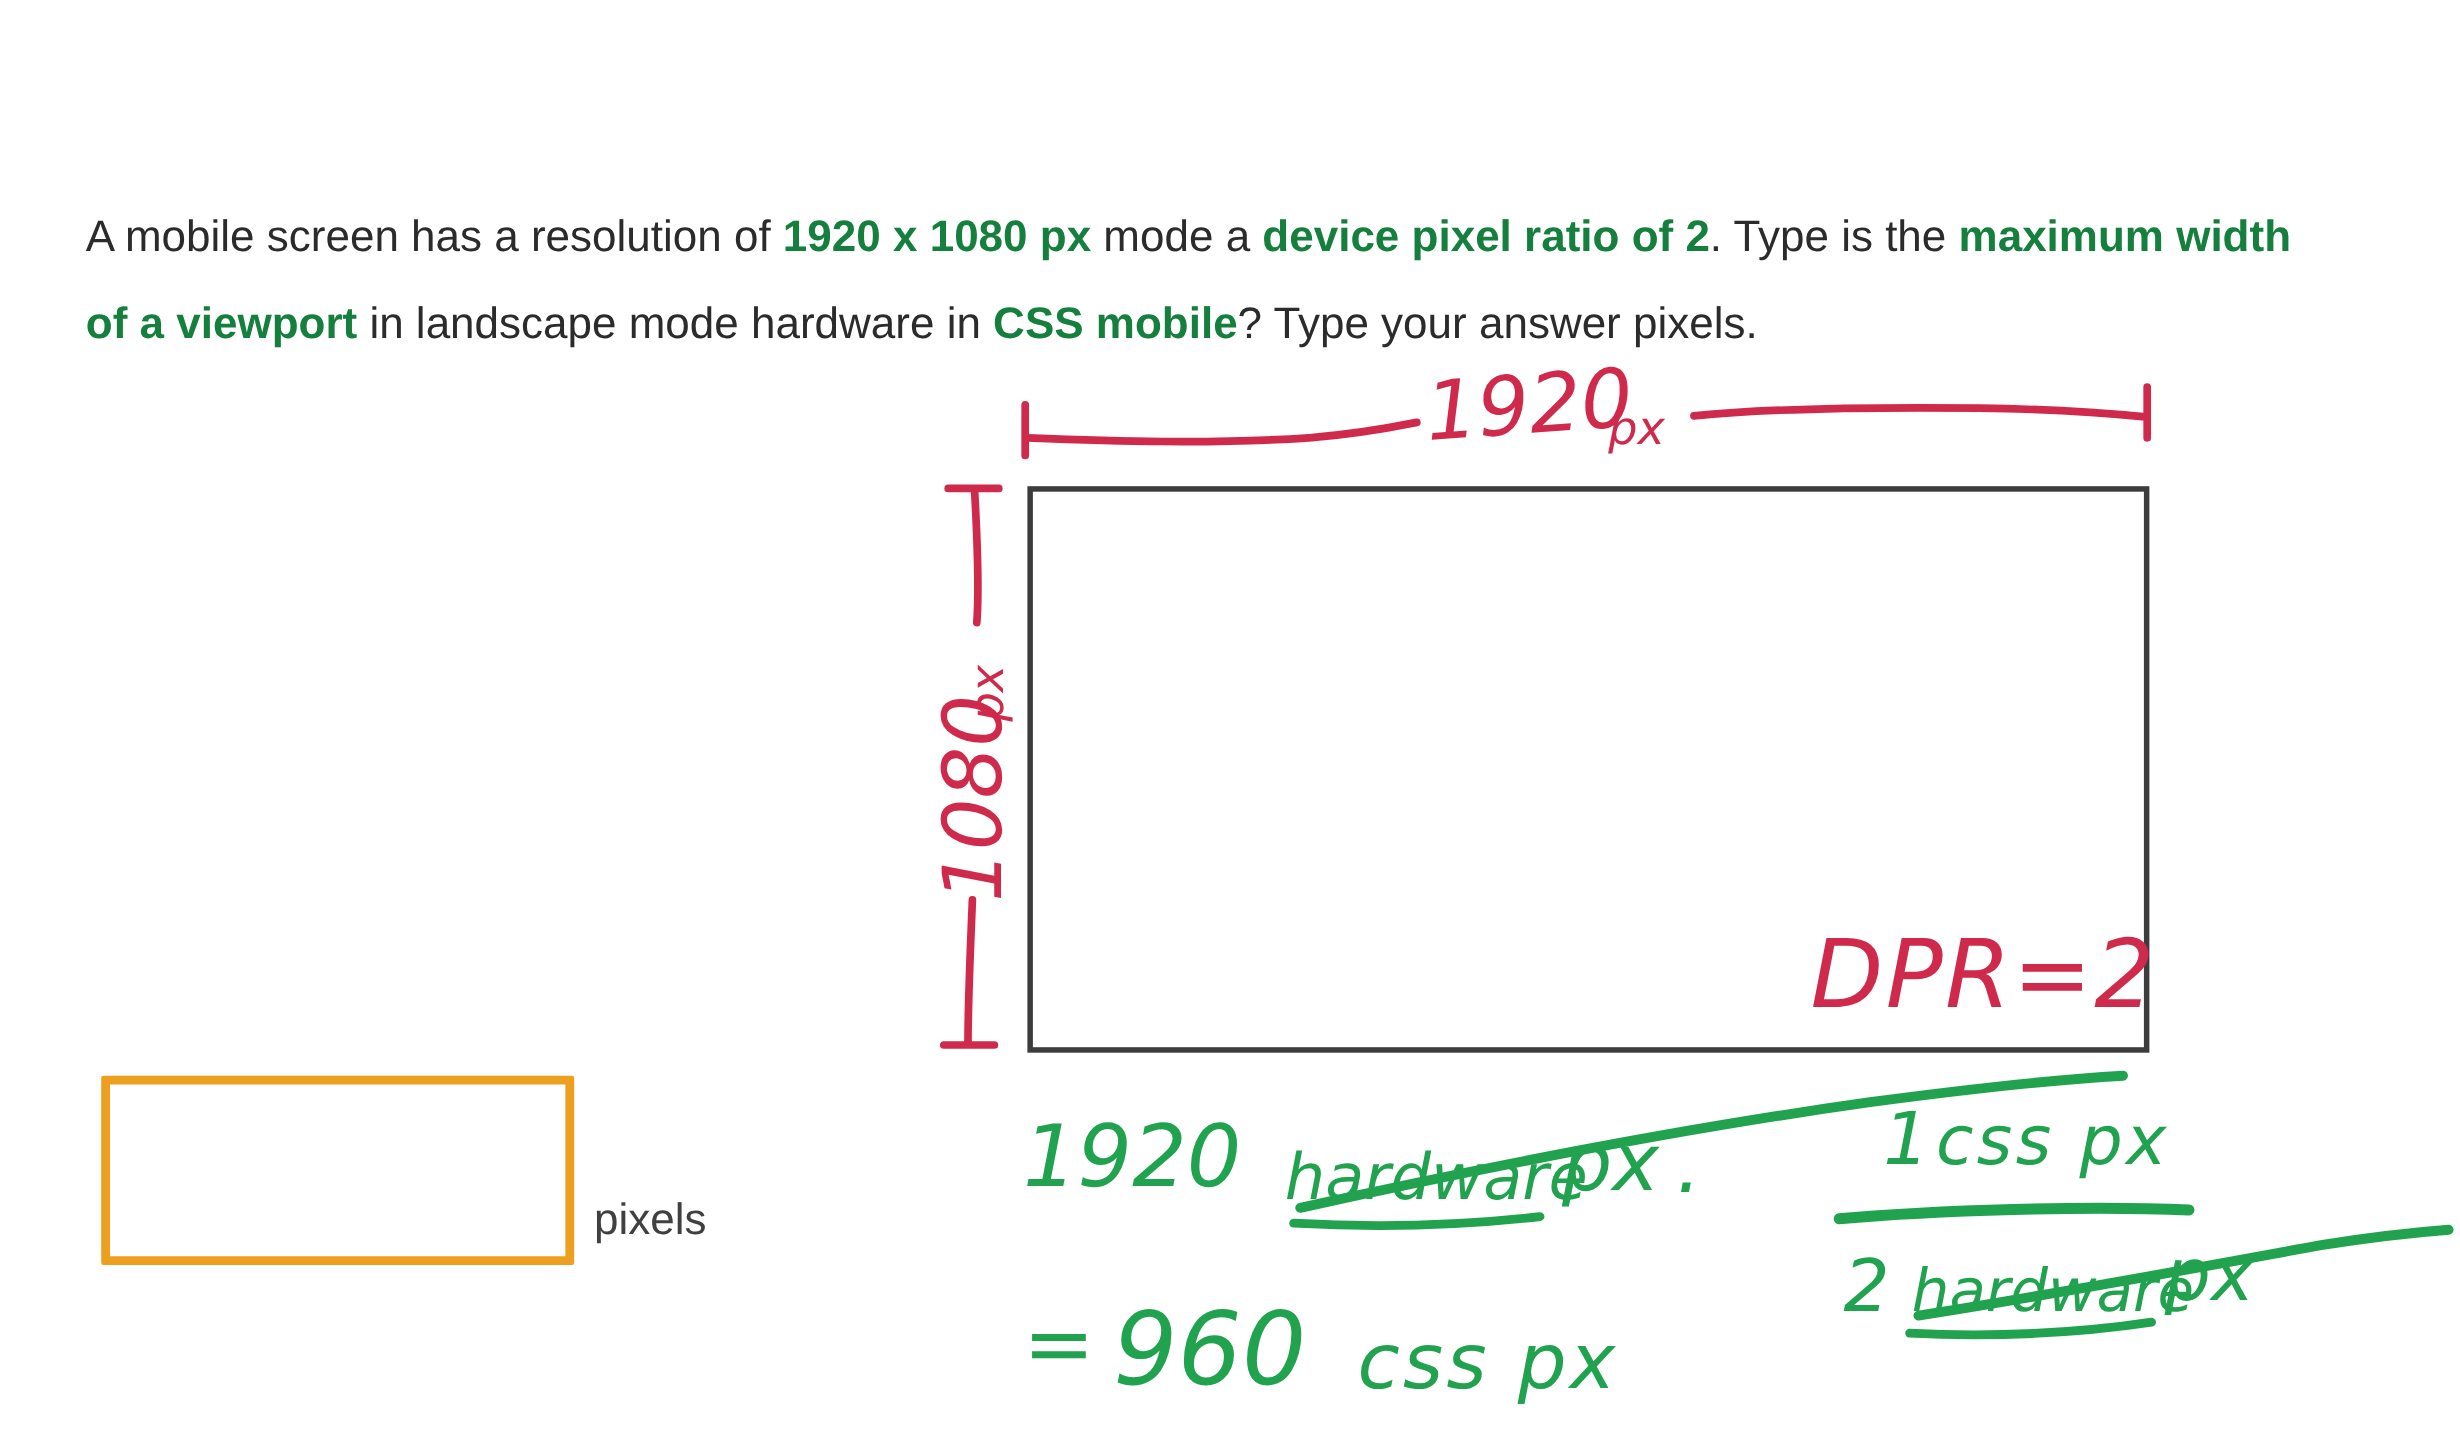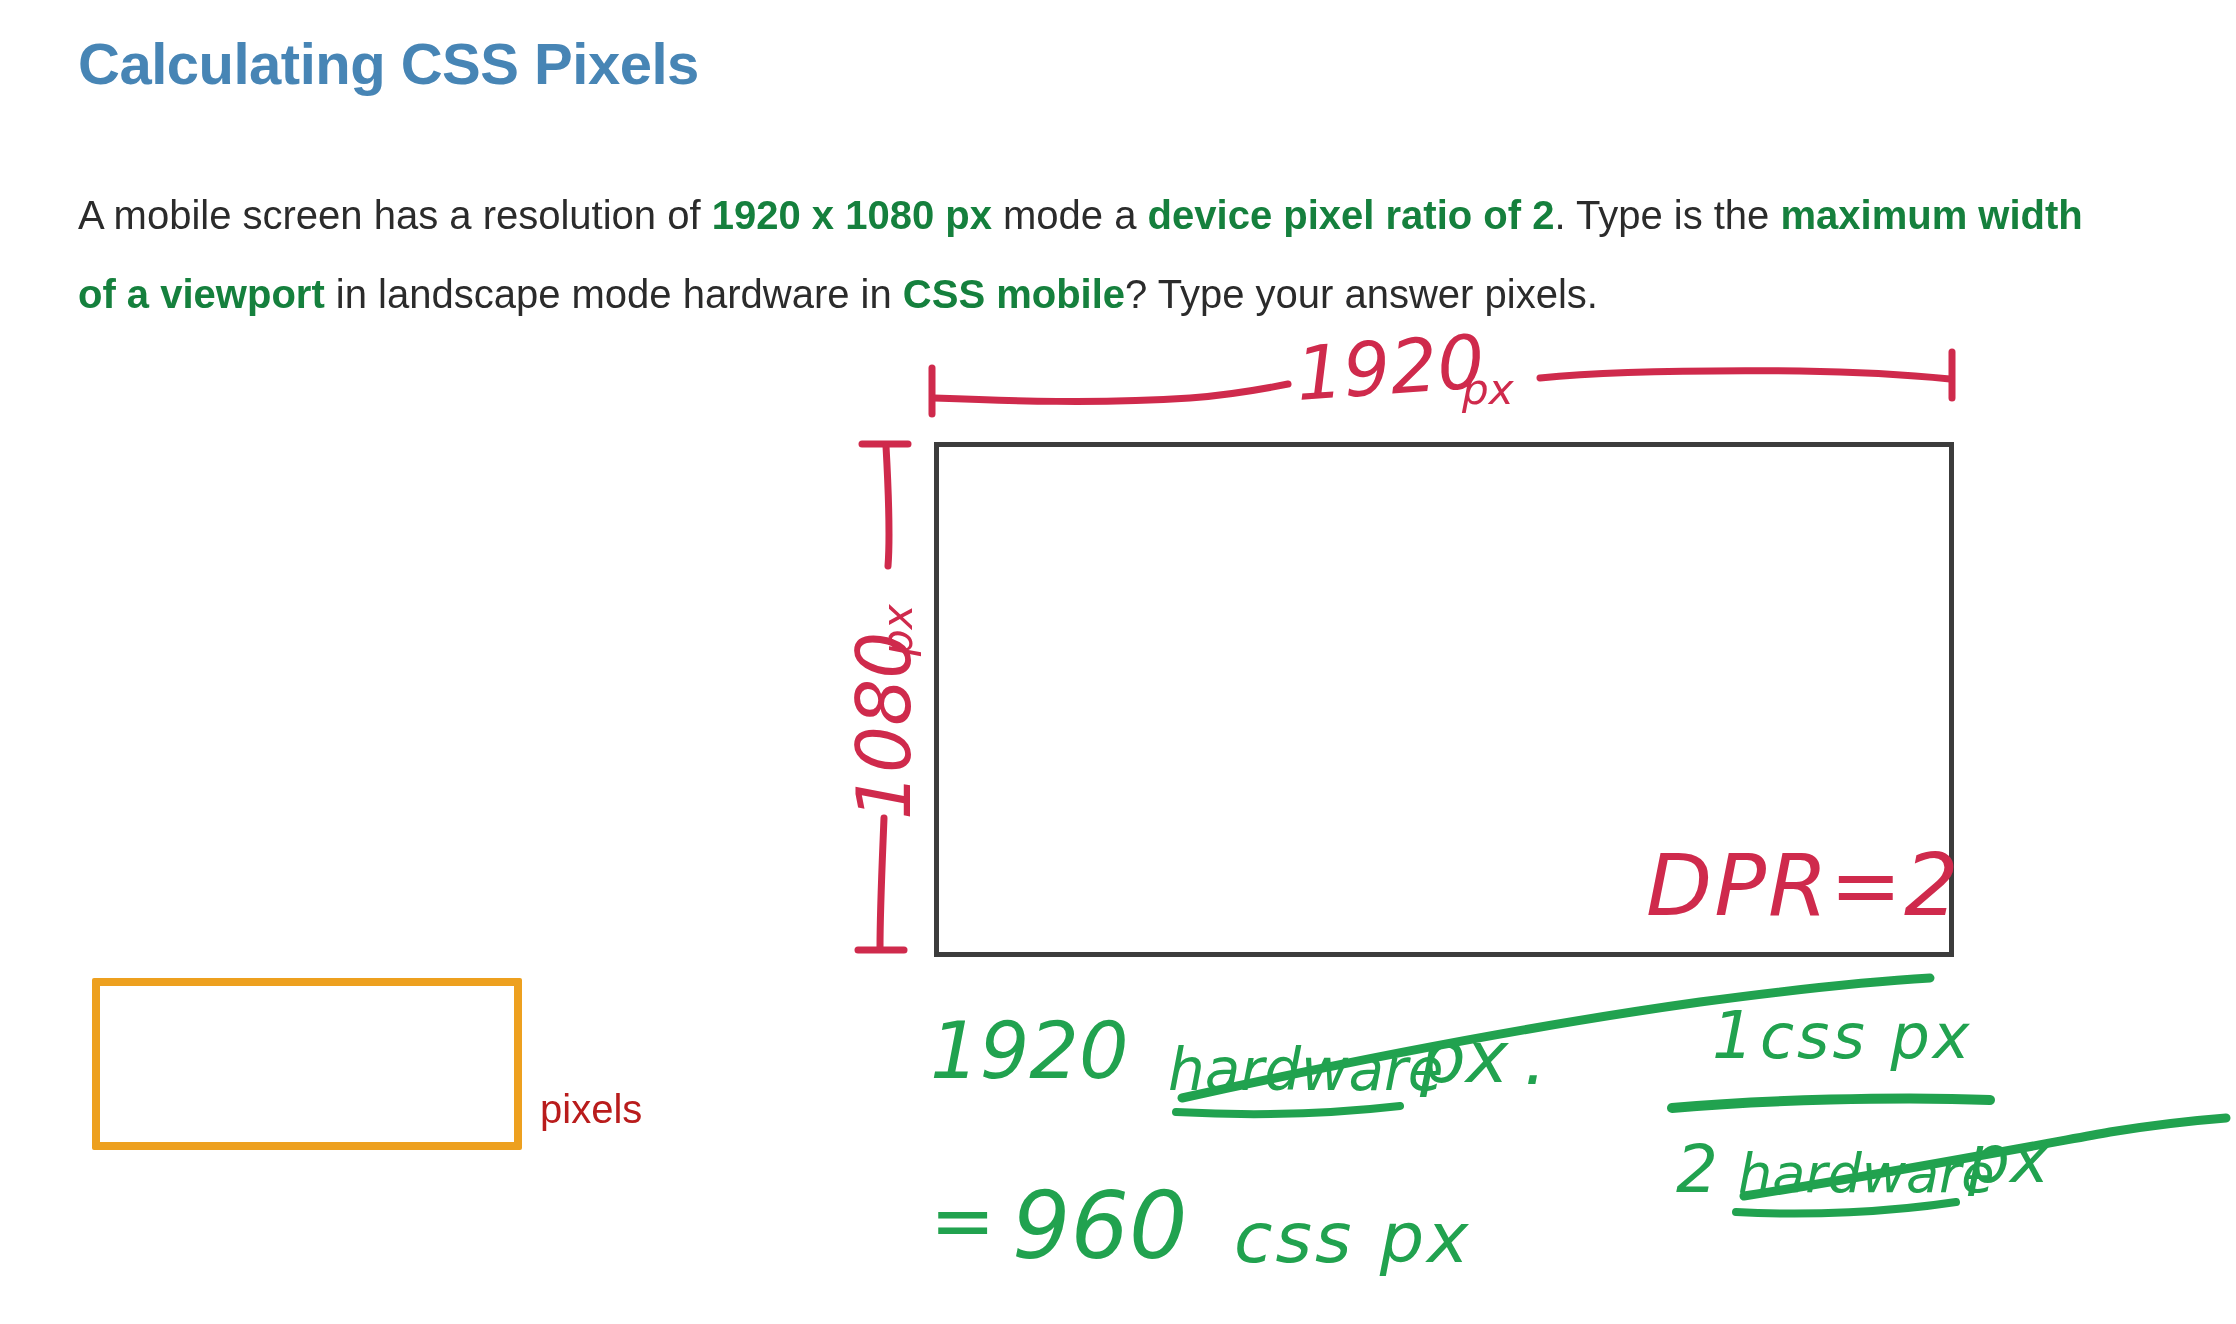--- a/index.html
+++ b/index.html
@@ -61,21 +61,21 @@
     font-family: "Liberation Sans", sans-serif;
     font-size: 40px;
     color: #2b2b2b;
     padding: 0 16px;
     outline: none;
   }
   #answer-unit {
     margin-left: 18px;
     margin-bottom: 18px;
     font-size: 40px;
-    color: #b91c1c;
+    color: #404040;
   }
 
   
   #screen-rect {
     position: absolute;
     left: 934px;
     top: 442px;
     width: 1020px;
     height: 515px;
     border: 5px solid #3c3c3c;
@@ -95,21 +95,20 @@
   .hw-red   { font-family: "DejaVu Sans", sans-serif; fill: #cf2a4c; }
   .hw-green { font-family: "DejaVu Sans", sans-serif; fill: #21a24f; }
   .stroke-red   { stroke: #cf2a4c; fill: none; stroke-linecap: round; stroke-linejoin: round; }
   .stroke-green { stroke: #21a24f; fill: none; stroke-linecap: round; stroke-linejoin: round; }
 </style>
 </head>
 <body>
 
 <div id="slide">
 
-  <div id="page-title" style="color: rgb(71, 133, 181);">Calculating CSS Pixels</div>
 
   <div id="question-text"><span>A mobile screen has a resolution of </span><b>1920 x 1080 px</b><span> mode a </span><b>device pixel ratio of 2</b><span>. Type is the </span><b>maximum width of a viewport</b><span> in landscape mode hardware in </span><b>CSS mobile</b><span>? Type your answer pixels.</span></div>
 
   <div id="screen-rect" style="border-color: rgb(60, 60, 60);"></div>
 
   <svg class="hand-svg" viewBox="0 0 2236 1324" xmlns="http://www.w3.org/2000/svg">
 
     <g>
       <path class="stroke-red" stroke-width="7" d="M932,368 L932,414" stroke="#cf2a4c"></path>
       <path class="stroke-red" stroke-width="7" d="M934,398 C1010,401 1100,404 1190,398 C1230,395 1258,390 1288,384" stroke="#cf2a4c"></path>

